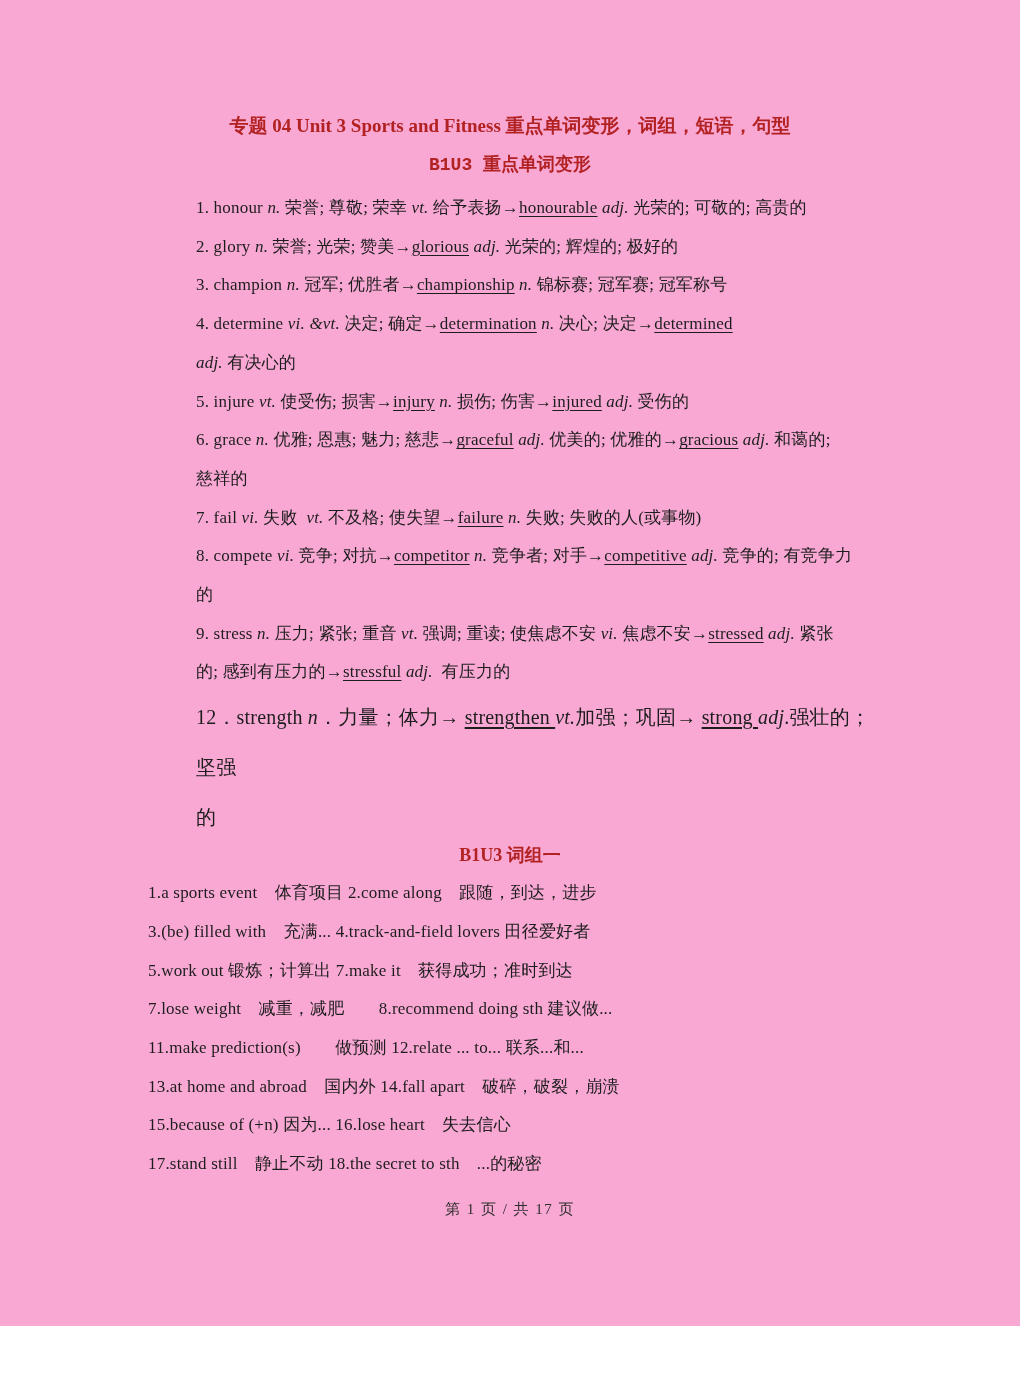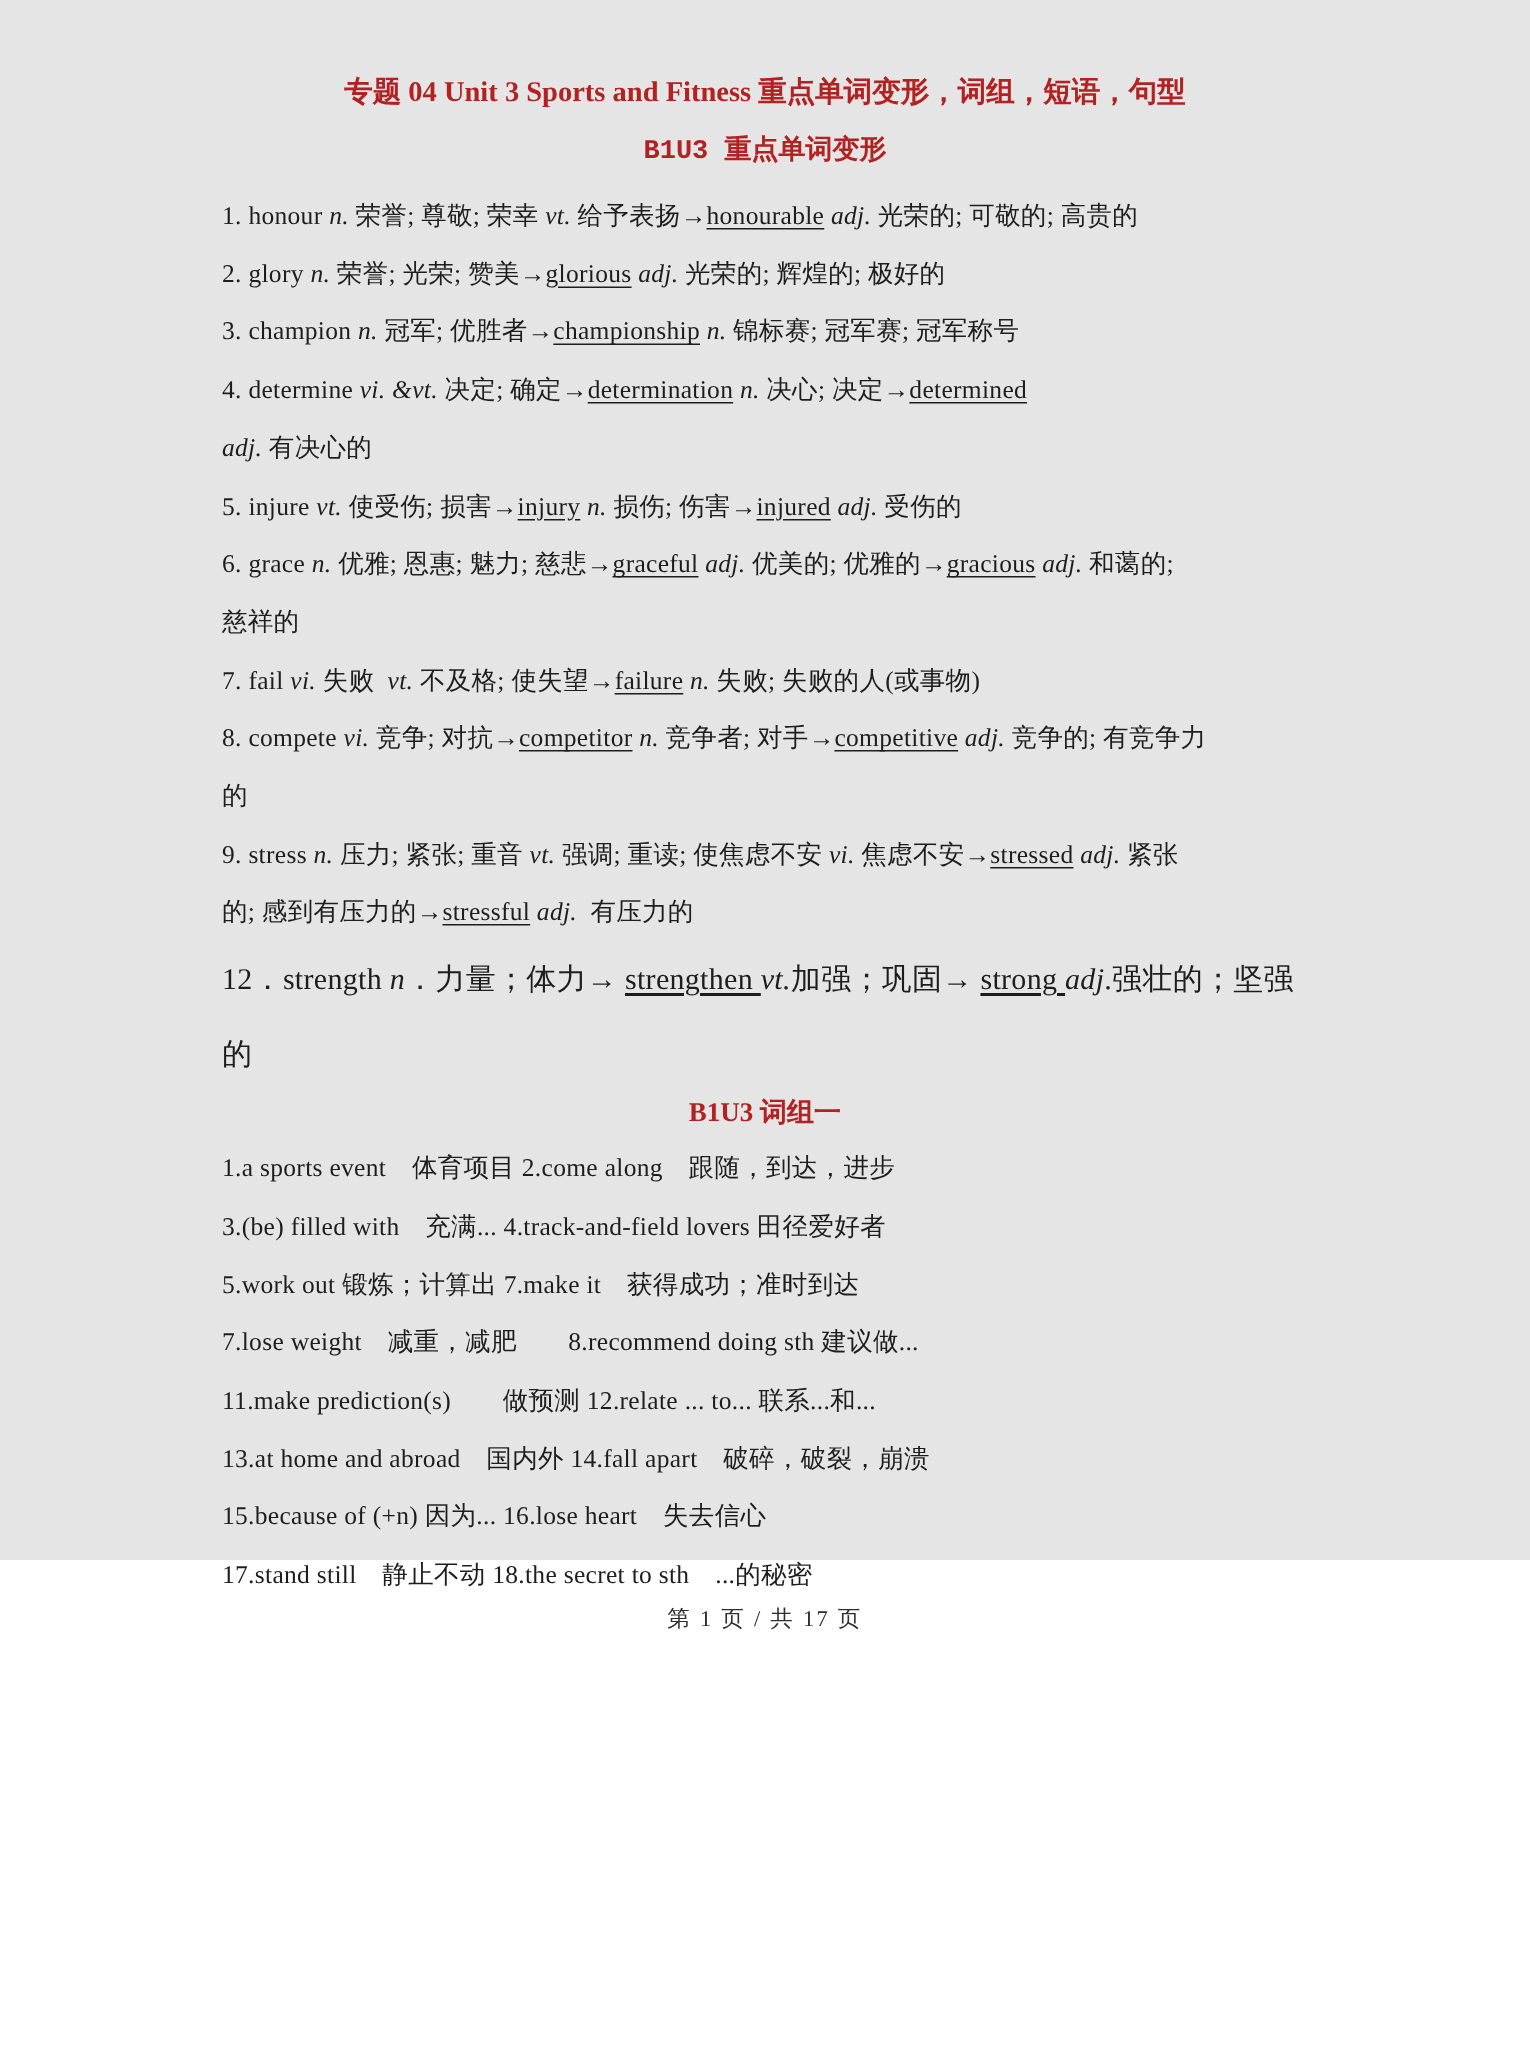--- a/index.html
+++ b/index.html
@@ -5,41 +5,41 @@
   :root { --accent: #b22222; --ink: #1d1d1d; }
   html, body { margin: 0; padding: 0; background: #ffffff; }
   body {
     width: 1020px; height: 1374px;
     font-family: "Liberation Serif", "DejaVu Serif", serif;
     color: var(--ink);
     overflow: hidden;
   }
   .page {
     box-sizing: border-box;
-    width: 1020px; height: 1040px;
-    padding: 48px 148px 0 148px;
-    background: #e5e5e5;
+    width: 1020px; height: 1326px;
+    padding: 112px 148px 0 148px;
+    background: #f9a8d4;
   }
   .title {
     text-align: center;
     color: var(--accent);
     font-weight: bold;
     font-size: 19px;
     line-height: 27px;
   }
   .subtitle {
     text-align: center;
     color: var(--accent);
     font-weight: bold;
     font-size: 18px;
     line-height: 26px;
     margin-top: 13px;
     font-family: Liberation Mono, monospace;
   }
-  .vocab { margin-top: 11px; }
+  .vocab { margin-top: 11px; margin-left: 48px; }
   .line {
     font-size: 17px;
     line-height: 38.7px;
     white-space: pre-wrap;
     letter-spacing: 0.2px;
   }
   .line.large {
     font-size: 20px;
     line-height: 50px;
   }
@@ -50,20 +50,21 @@
     color: var(--accent);
     font-weight: bold;
     font-size: 18px;
     line-height: 26px;
     margin: 0 0 6px 0;
   }
   .footer {
     text-align: center;
     font-size: 15px;
     color: #2e2e2e;
+    margin-top: 16px;
     letter-spacing: 1.5px;
   }
 </style>
 </head>
 <body>
 
 <div class="page">
   <div class="title">专题 04 Unit 3 Sports and Fitness 重点单词变形，词组，短语，句型</div>
   <div class="subtitle">B1U3 重点单词变形</div>
 

